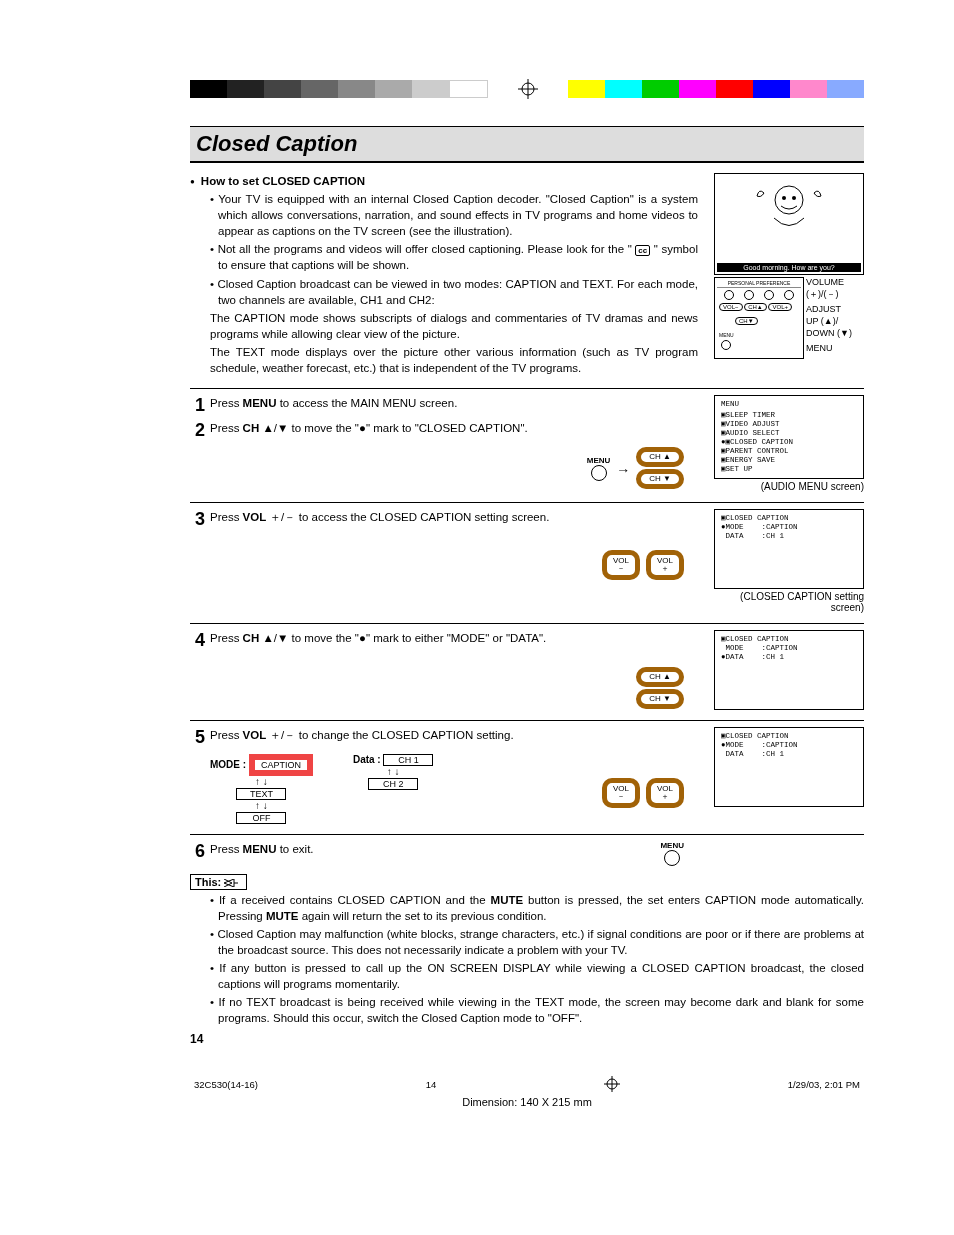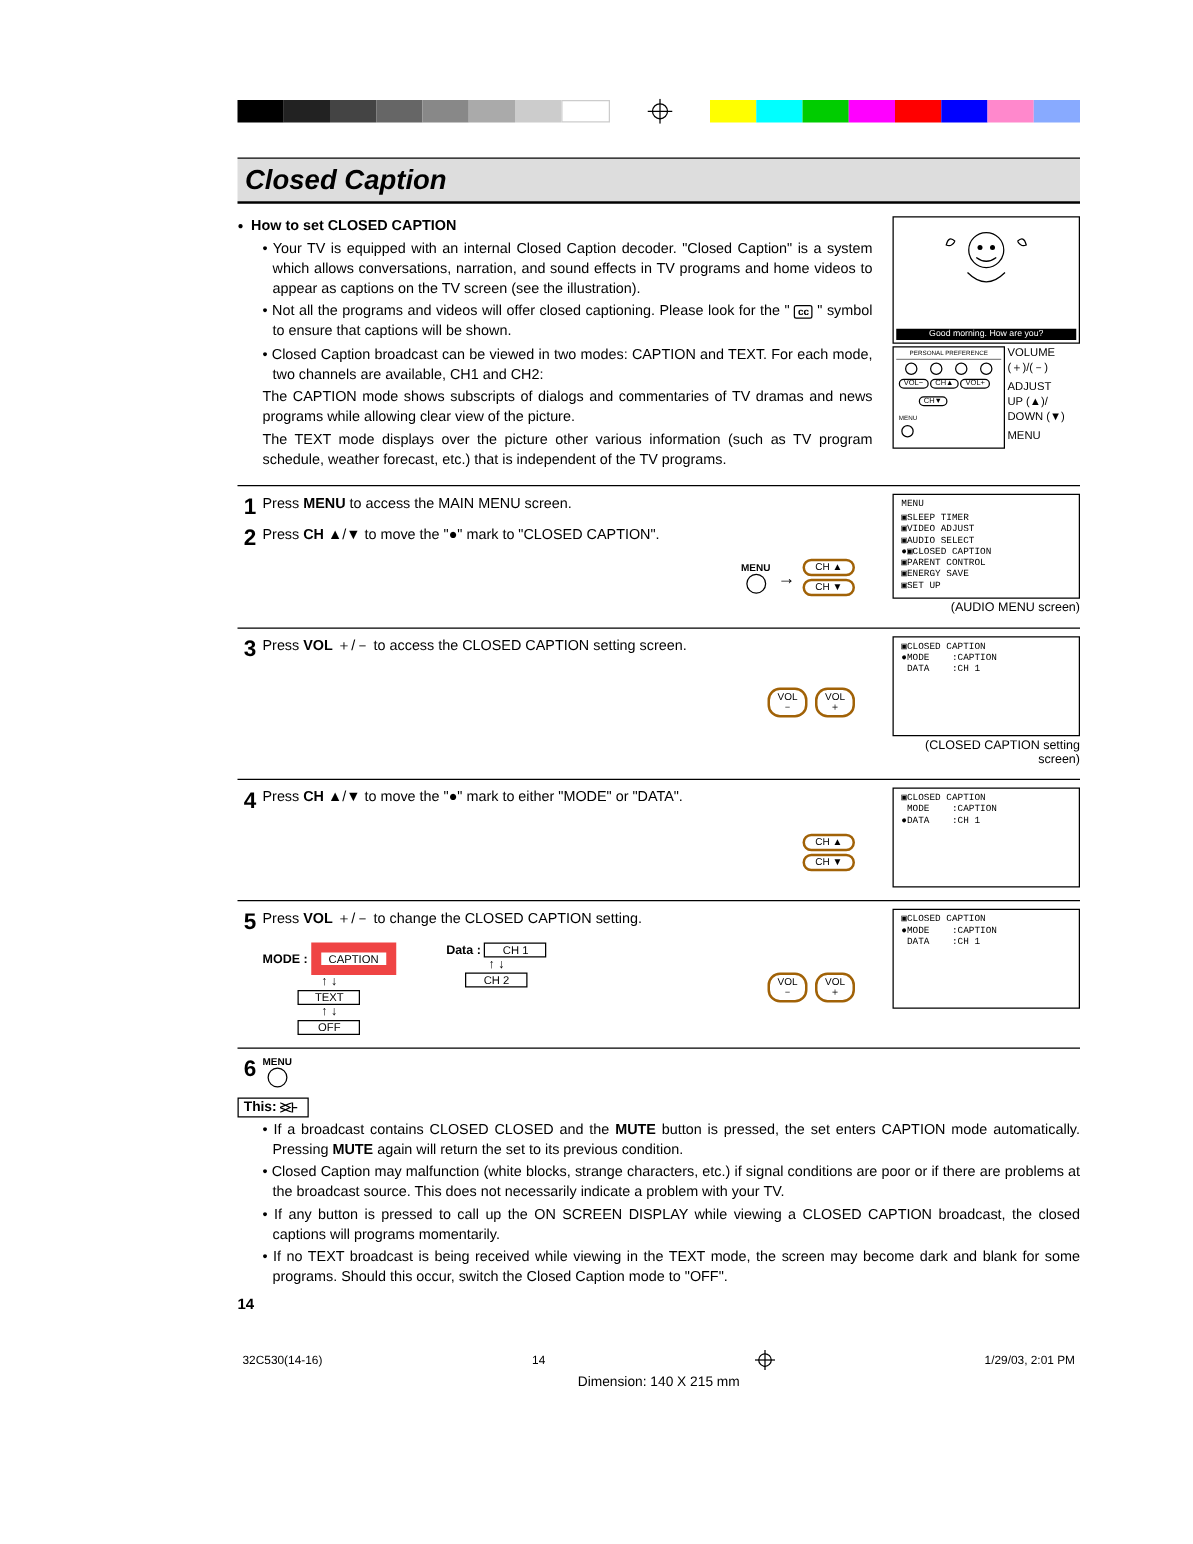--- a/index.html
+++ b/index.html
@@ -135,21 +135,21 @@
     font-size: 7.5px;
     margin-bottom: 2px;
   }
   .screen-label {
     font-size: 10px;
     text-align: right;
     margin-top: 2px;
   }
   .btn-pill {
     display: inline-block;
-    border: 2px solid #a16207;
+    border: 5px solid #a16207;
     border-radius: 10px;
     font-size: 8px;
     padding: 1px 8px;
     background: #fff;
     line-height: 1;
   }
   .btn-circle {
     display: inline-block;
     width: 14px;
     height: 14px;
@@ -190,21 +190,21 @@
   .mode-col .box {
     border: 1px solid #000;
     padding: 0 6px;
     font-size: 9px;
     display: inline-block;
     min-width: 36px;
     text-align: center;
   }
   .mode-col .highlighted {
     background: #fff;
-    border: 8px solid #ef4444;
+    border: 6px solid #ef4444;
     text-align: right;
   }
   .mode-col .arrow-v {
     text-align: center;
     font-size: 10px;
     line-height: 1;
     margin: 1px 0;
   }
   .note-box {
     display: inline-block;
@@ -472,33 +472,34 @@
         <div>▣<span>CLOSED CAPTION</span></div>
         <div style="white-space:pre">●MODE    :CAPTION</div>
         <div style="white-space:pre"> DATA    :CH 1</div>
       </div>
     </div>
   </div>
 
   
   <div class="step-row">
     <div class="step-num">6</div>
+    <div class="step-body"><span>Press </span><b>MENU</b><span> to exit.</span></div>
     <div style="text-align:center;padding-right:180px">
       <span class="btn-menu-label">MENU</span>
       <span class="btn-circle"></span>
     </div>
   </div>
 
   <div class="note-box"><span>This:</span> <svg width="14" height="8" style="vertical-align:middle">
         <path d="M0 4 L10 0 L10 8 Z M10 4 L14 4" fill="none" stroke="#000"></path>
         <path d="M0 0 L8 4 L0 8" fill="none" stroke="#000"></path>
       </svg></div>
 
   <div class="notes-list">
-    <div class="sub-bullet"><span>If a broadcast contains CLOSED CLOSED and the </span><b>MUTE</b><span> button is pressed, the set enters CAPTION mode automatically. Pressing </span><b>MUTE</b><span> again will return the set to its previous condition.</span></div>
+    <div class="sub-bullet"><span>If a received contains CLOSED CAPTION and the </span><b>MUTE</b><span> button is pressed, the set enters CAPTION mode automatically. Pressing </span><b>MUTE</b><span> again will return the set to its previous condition.</span></div>
     <div class="sub-bullet">Closed Caption may malfunction (white blocks, strange characters, etc.) if signal conditions are poor or if there are problems at the broadcast source. This does not necessarily indicate a problem with your TV.</div>
     <div class="sub-bullet">If any button is pressed to call up the ON SCREEN DISPLAY while viewing a CLOSED CAPTION broadcast, the closed captions will programs momentarily.</div>
     <div class="sub-bullet">If no TEXT broadcast is being received while viewing in the TEXT mode, the screen may become dark and blank for some programs. Should this occur, switch the Closed Caption mode to "OFF".</div>
   </div>
 
   <div class="page-num">14</div>
 
   <div class="footer-row">
     <span>32C530(14-16)</span>
     <span>14</span>

